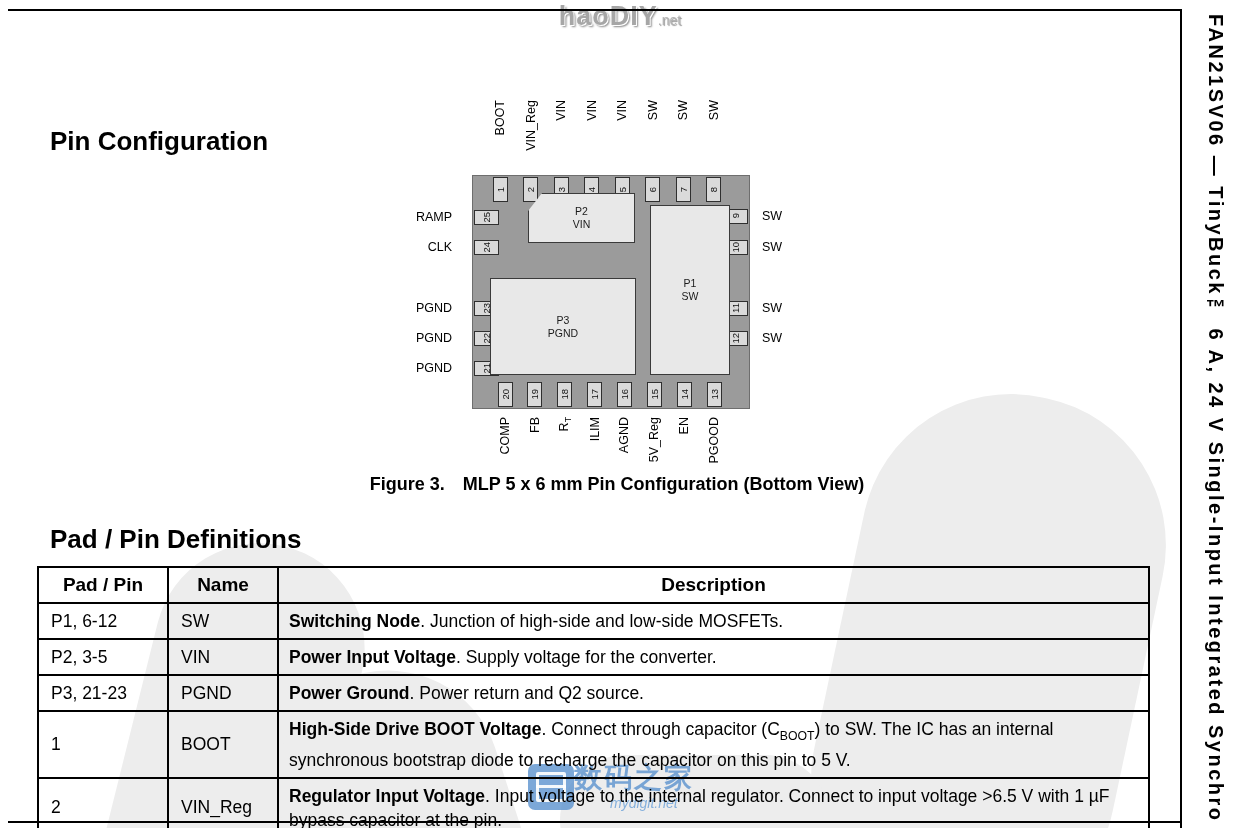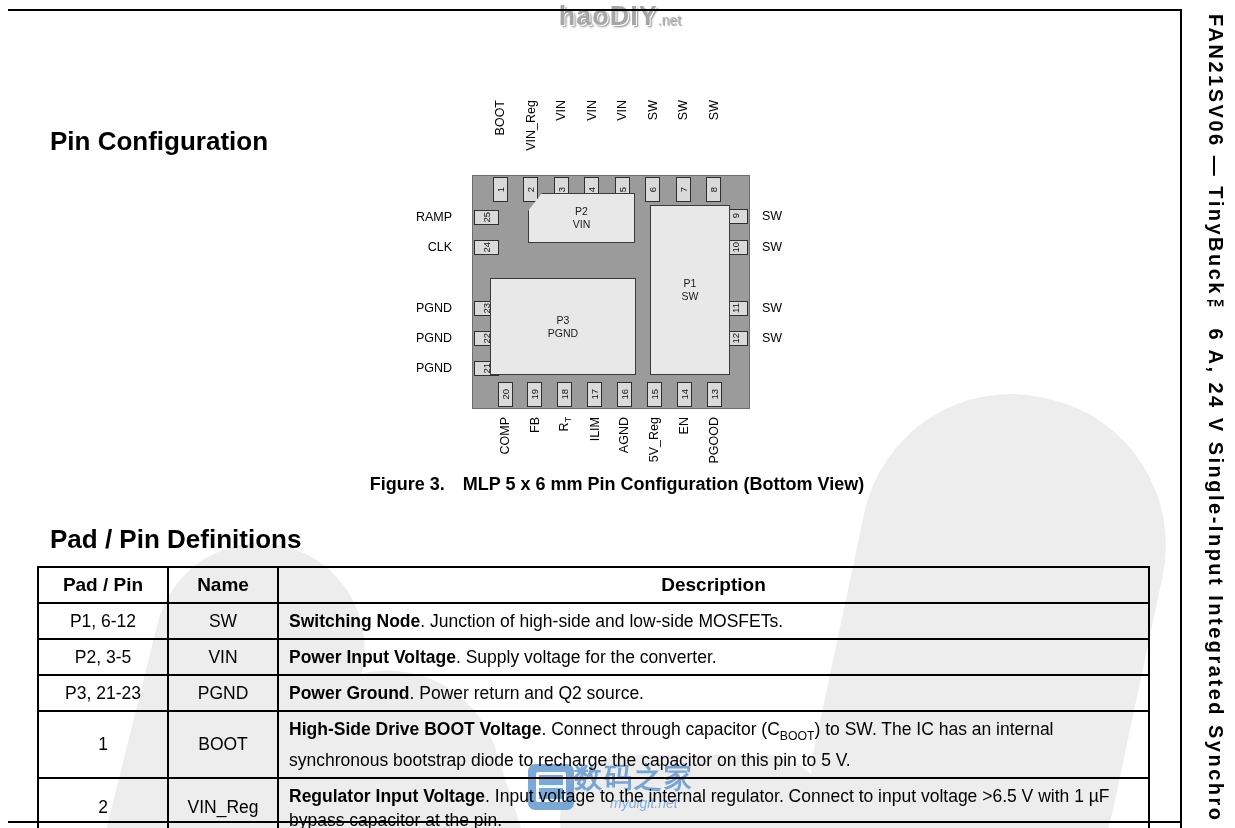--- a/index.html
+++ b/index.html
@@ -57,21 +57,21 @@
   .figure-caption{position:absolute; left:237px; top:474px; width:760px; text-align:center;
                   font-size:18px; font-weight:bold; z-index:2;}
   .cap-title{margin-left:18px;}
   
   .def-table{position:absolute; left:37px; top:566px; width:1113px; z-index:2;
              border-collapse:collapse; table-layout:fixed; background:transparent;}
   .def-table th,.def-table td{border:2px solid #000; background:transparent;}
   .def-table th{font-size:19px; font-weight:bold; height:34px; text-align:center; padding:0 4px;}
   .col-1{width:130px;} .col-2{width:110px;} .col-3{width:auto;}
   .def-table td{font-size:17.5px; vertical-align:middle;}
-  td.c1,td.c2{text-align:center; height:32px; padding:0 12px;}
+  td.c1,td.c2{text-align:left; height:32px; padding:0 12px;}
   td.c3{text-align:left; padding:5px 10px; line-height:24px;}
   sub{font-size:70%;}
   
   .center-watermark{position:absolute; left:528px; top:764px; display:flex; gap:0;
                     align-items:flex-start; z-index:1; opacity:0.8; user-select:none;}
   .wm-logo{position:relative; width:46px; height:46px; background:#5c93cf; border-radius:7px;}
   .wm-logo::before{content:""; position:absolute; left:8px; right:8px; top:8px; bottom:8px;
                    border:3px solid rgba(255,255,255,.92); border-radius:2px;}
   .wm-logo::after{content:""; position:absolute; left:8px; right:8px; top:21px; height:3px;
                   background:rgba(255,255,255,.92);}

